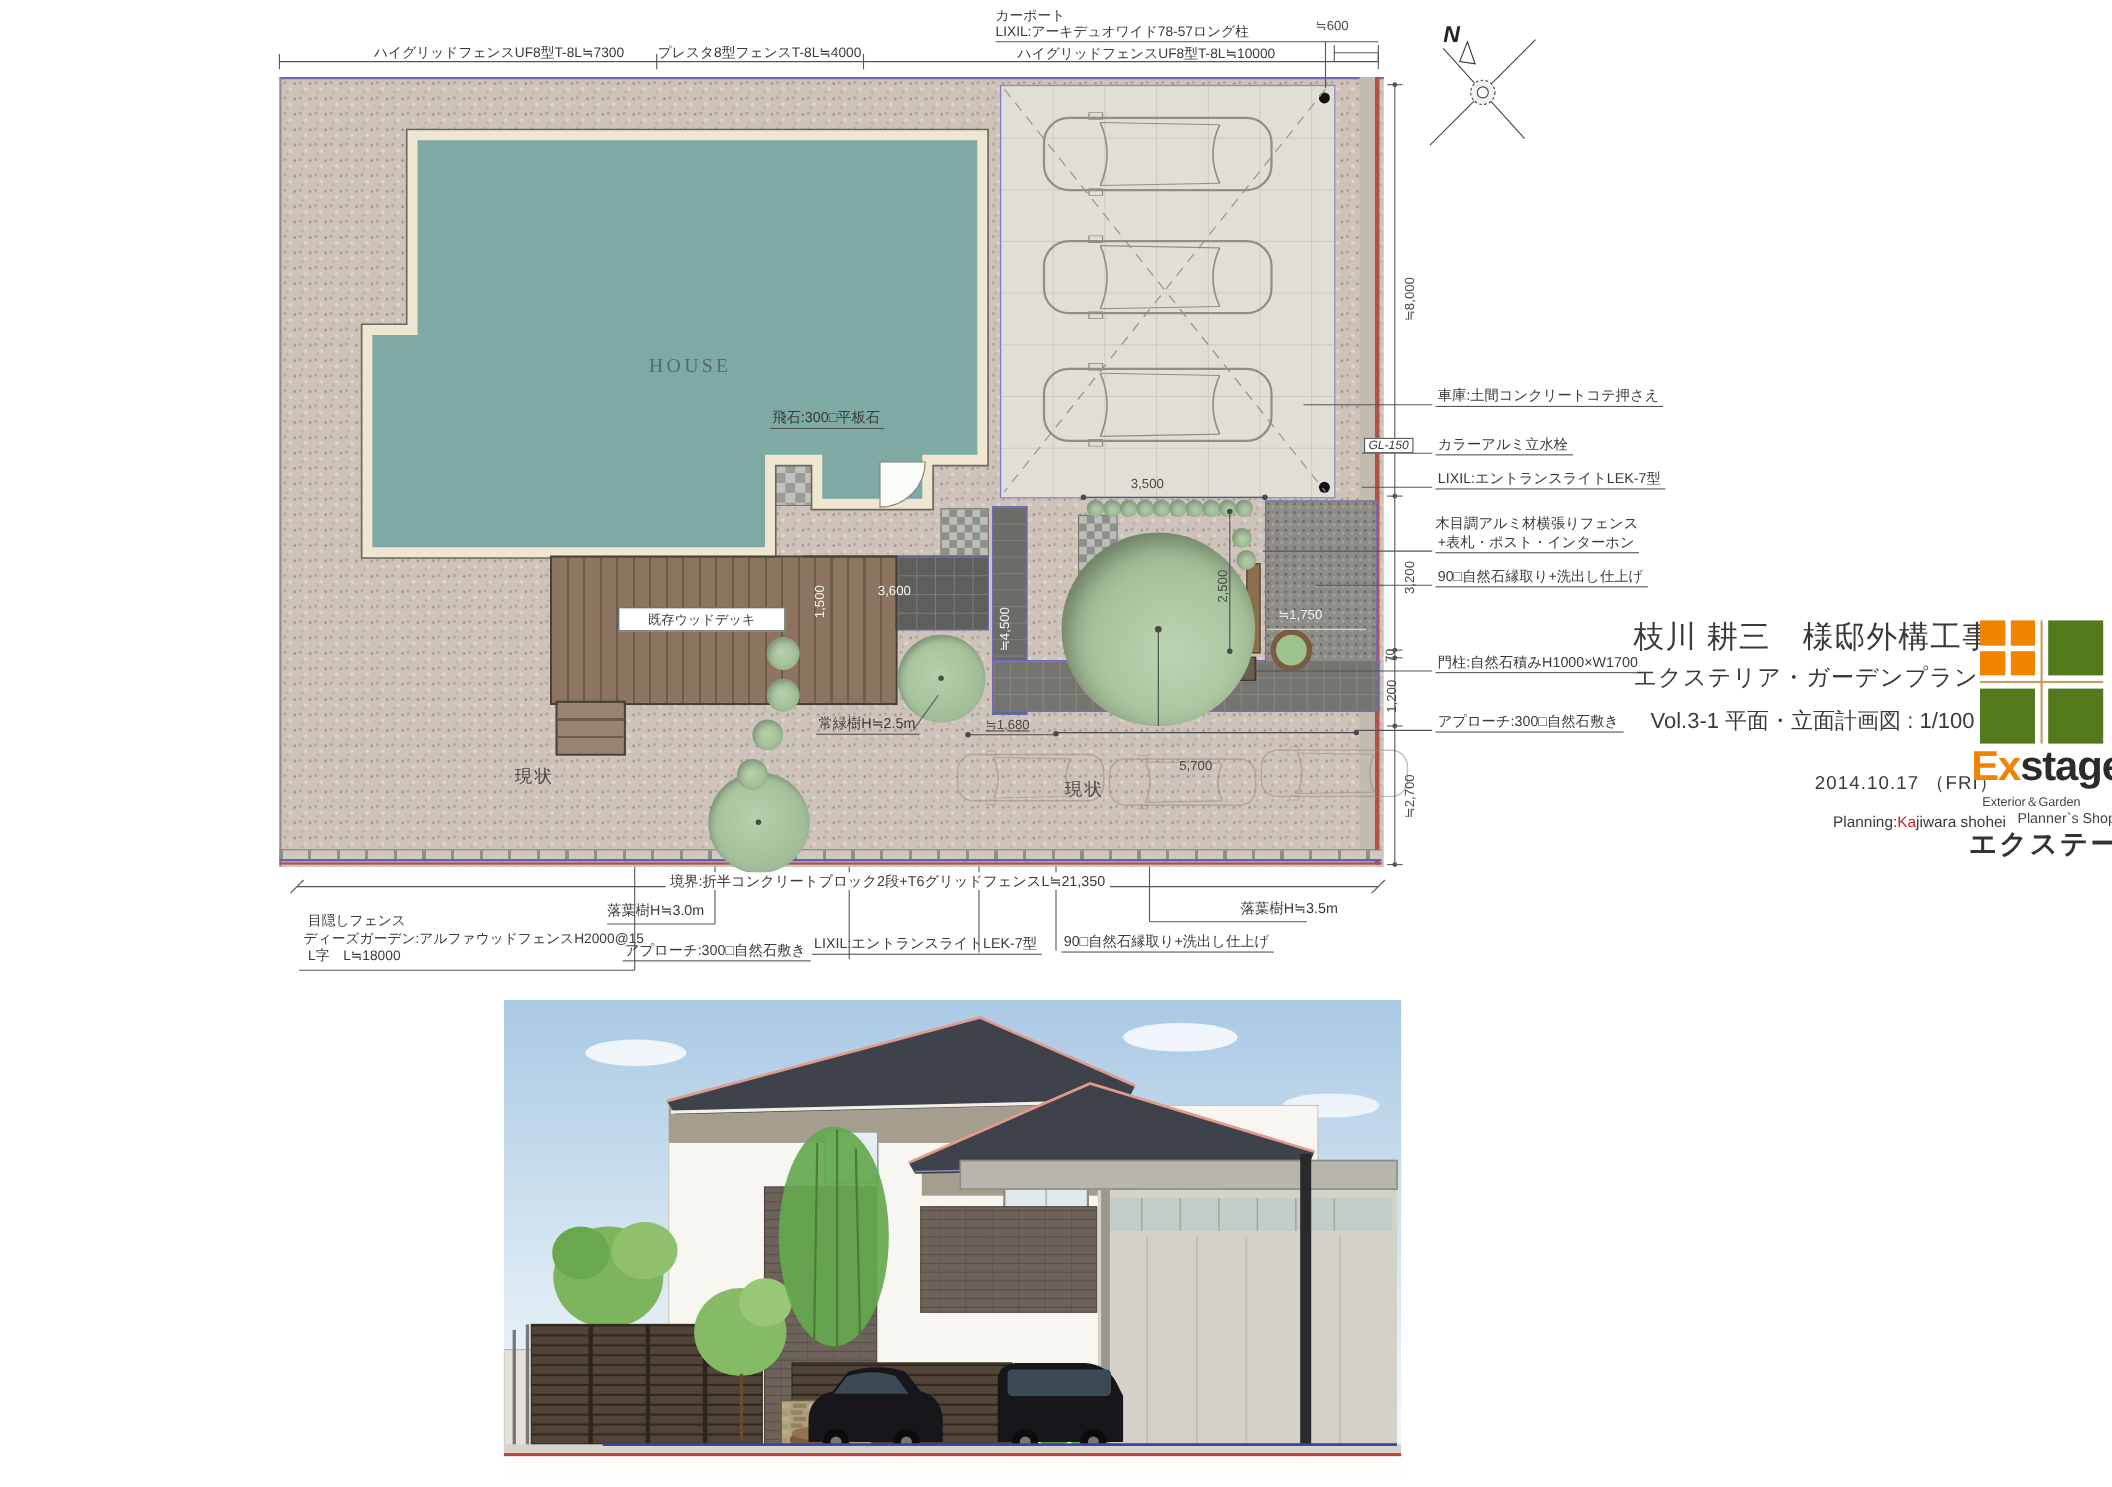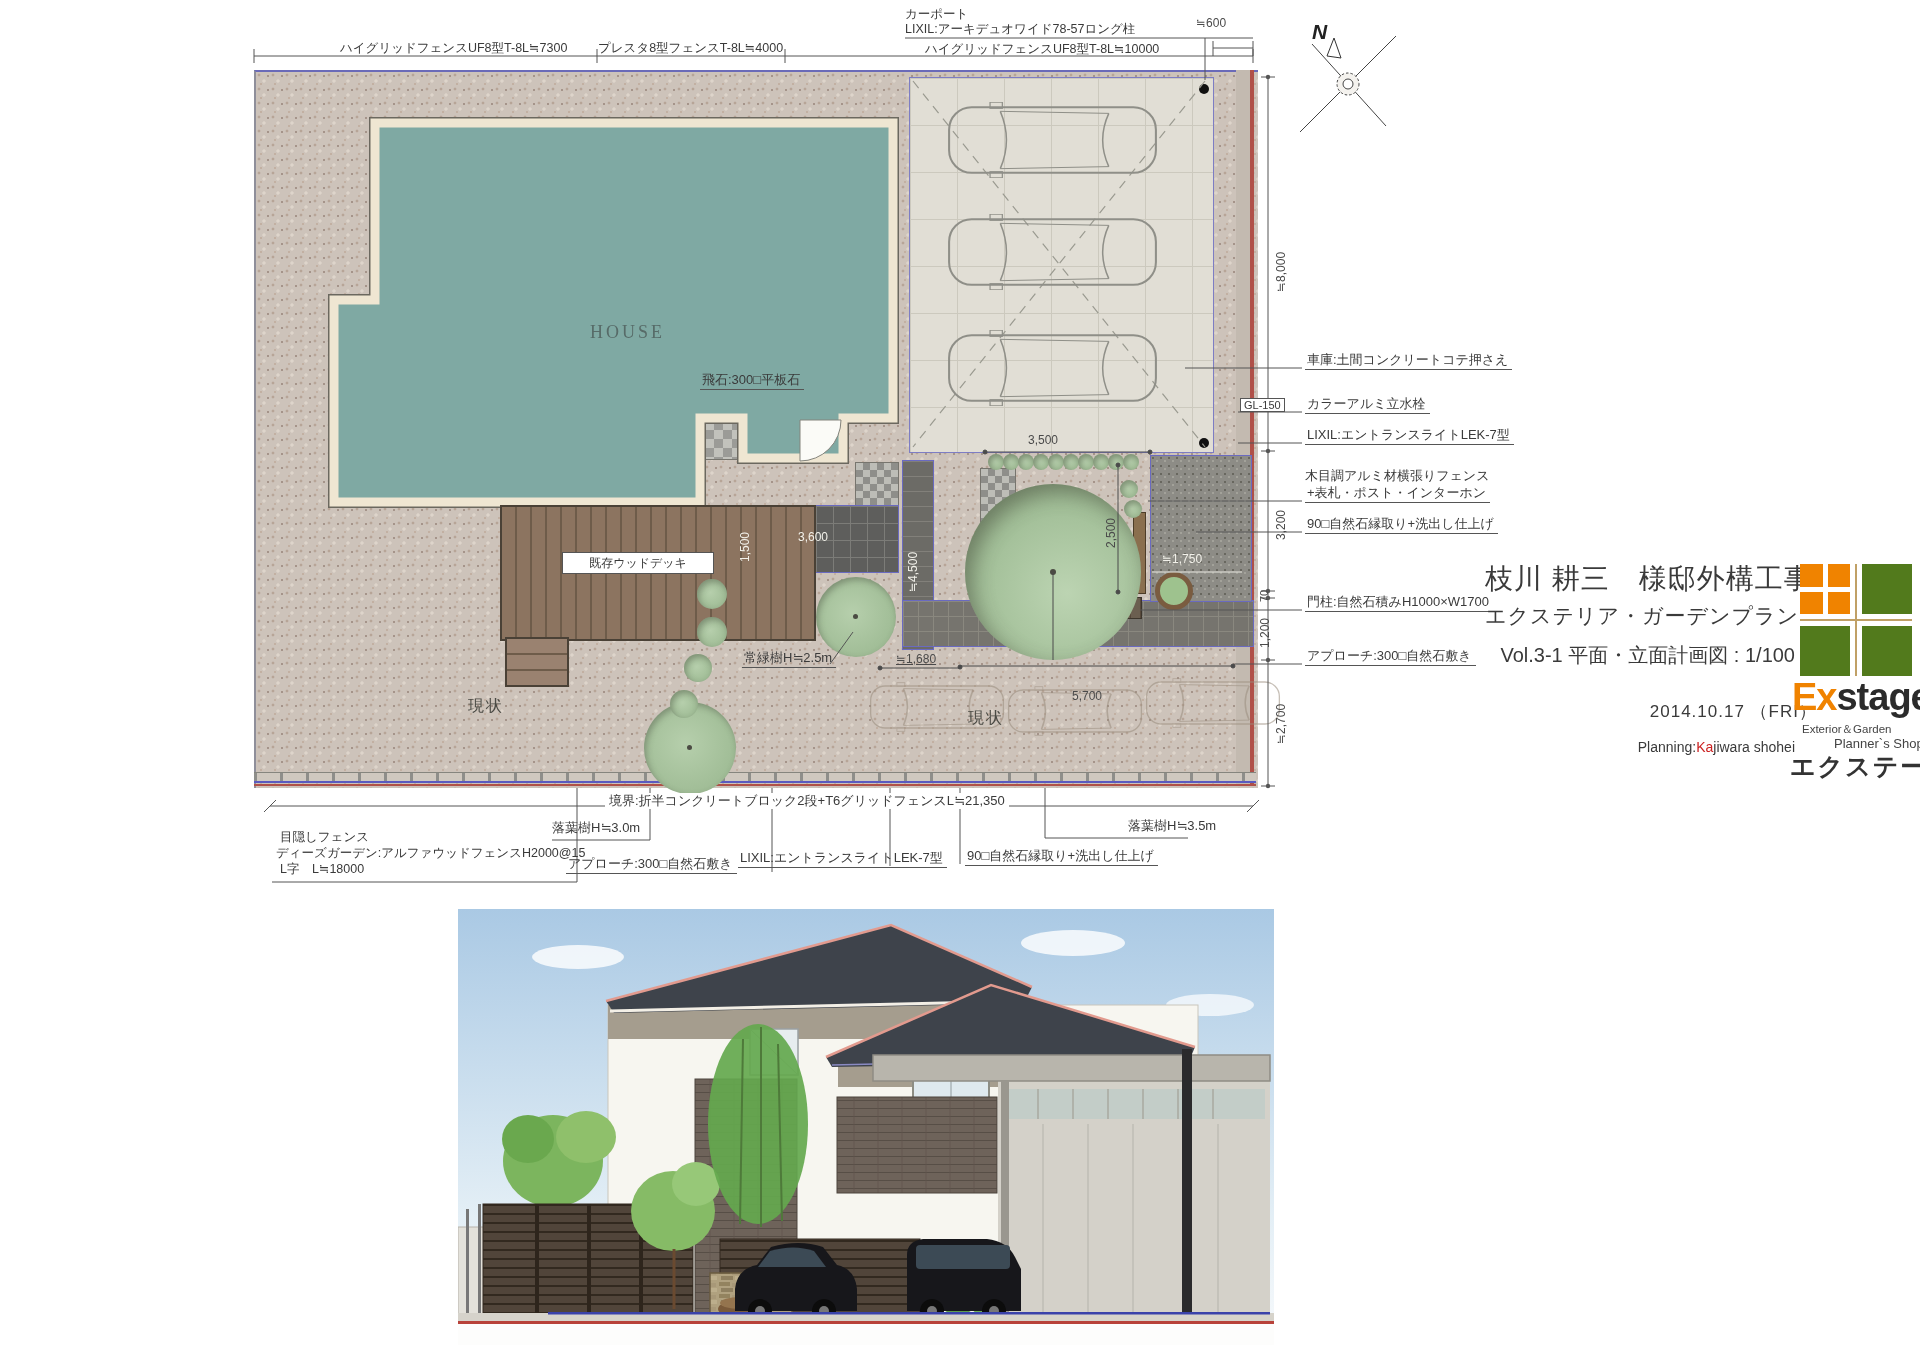--- a/index.html
+++ b/index.html
@@ -259,21 +259,21 @@
   <div class="dim" style="left:1196px;top:16px;">≒600</div>
   <div class="north-n" style="left:1312px;top:20px;">N</div>
 
   <div class="house-txt" style="left:590px;top:322px;">HOUSE</div>
   <div class="lbl" style="left:700px;top:372px;"><span class="und">飛石:300□平板石</span></div>
   <div class="abs" style="left:562px;top:552px;width:150px;height:20px;background:#fff;border:1px solid #555;
               font-size:12px;text-align:center;line-height:20px;">既存ウッドデッキ</div>
   <div class="lbl" style="left:742px;top:650px;"><span class="und">常緑樹H≒2.5m</span></div>
   <div class="genjo" style="left:468px;top:696px;">現状</div>
   <div class="genjo" style="left:968px;top:708px;">現状</div>
-  <div class="glbox" style="left:1240px;top:398px;">GL-150</div>
+  <div class="glbox" style="left:1240px;top:398px;font-style:italic;">GL-150</div>
 
   <div class="vdim white" style="left:738px;top:562px;">1,500</div>
   <div class="dim white" style="left:798px;top:530px;">3,600</div>
   <div class="vdim white" style="left:906px;top:592px;">≒4,500</div>
   <div class="dim" style="left:1028px;top:433px;">3,500</div>
   <div class="vdim" style="left:1104px;top:548px;">2,500</div>
   <div class="dim white" style="left:1162px;top:552px;">≒1,750</div>
   <div class="dim" style="left:896px;top:652px;text-decoration:underline;">≒1,680</div>
   <div class="dim" style="left:1072px;top:689px;">5,700</div>
   <div class="vdim" style="left:1274px;top:292px;">≒8,000</div>
@@ -298,21 +298,21 @@
   <div class="lbl" style="left:276px;top:846px;font-size:12.5px;">ディーズガーデン:アルファウッドフェンスH2000@15</div>
   <div class="lbl" style="left:280px;top:862px;font-size:12.5px;">L字　L≒18000</div>
   <div class="lbl" style="left:566px;top:856px;"><span class="und">アプローチ:300□自然石敷き</span></div>
   <div class="lbl" style="left:738px;top:850px;"><span class="und">LIXIL:エントランスライトLEK-7型</span></div>
   <div class="lbl" style="left:965px;top:848px;"><span class="und">90□自然石縁取り+洗出し仕上げ</span></div>
 
   <div class="tb tb-client" style="left:1485px;top:560px;width:310px;text-align:right;">枝川 耕三　様邸外構工事</div>
   <div class="tb tb-sub" style="left:1485px;top:602px;width:310px;text-align:right;">エクステリア・ガーデンプラン</div>
   <div class="tb tb-sheet" style="left:1465px;top:642px;width:330px;text-align:right;">Vol.3-1 平面・立面計画図 : 1/100</div>
   <div class="tb tb-date" style="left:1620px;top:700px;width:175px;text-align:right;margin-left:22px;">2014.10.17 （FRI）</div>
-  <div class="tb tb-plan" style="left:1545px;top:739px;width:250px;text-align:right;">
+  <div class="tb tb-plan" style="left:1620px;top:739px;width:250px;text-align:center;">
     <span>Planning:</span><span style="color:#CC2222;">Ka</span><span>jiwara shohei</span>
   </div>
   <div class="logo" style="left:1800px;top:564px;">
     <div class="cross-v"></div>
     <div class="cross-h"></div>
     <div class="q q-tl">
         <div></div>
         <div></div>
         <div></div>
         <div></div>

